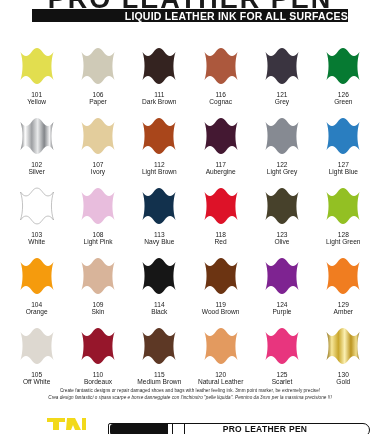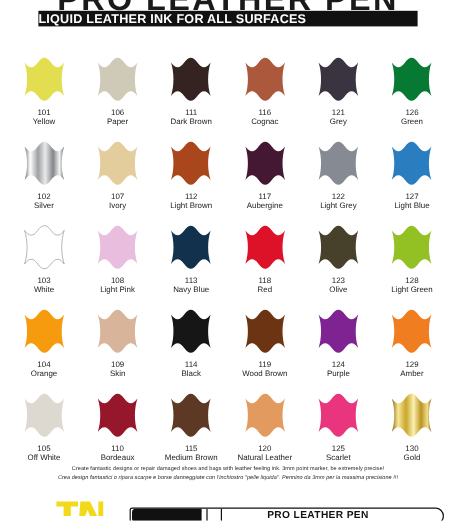--- a/index.html
+++ b/index.html
@@ -21,21 +21,21 @@
     font-size:27px;
     font-weight:bold;
     letter-spacing:2px;
     color:#1a1a1a;
     line-height:1;
     white-space:nowrap;
   }
   .subtitle-bar{
     position:absolute;top:9px;left:32px;width:316px;height:13px;
     background:#111111;
-    display:flex;align-items:center;justify-content:flex-start;
+    display:flex;align-items:center;justify-content:flex-end;
   }
   .subtitle-bar span{
     color:#ffffff;
     font-size:10.5px;
     font-weight:bold;
     letter-spacing:0.2px;
     white-space:nowrap;
   }
 
   

